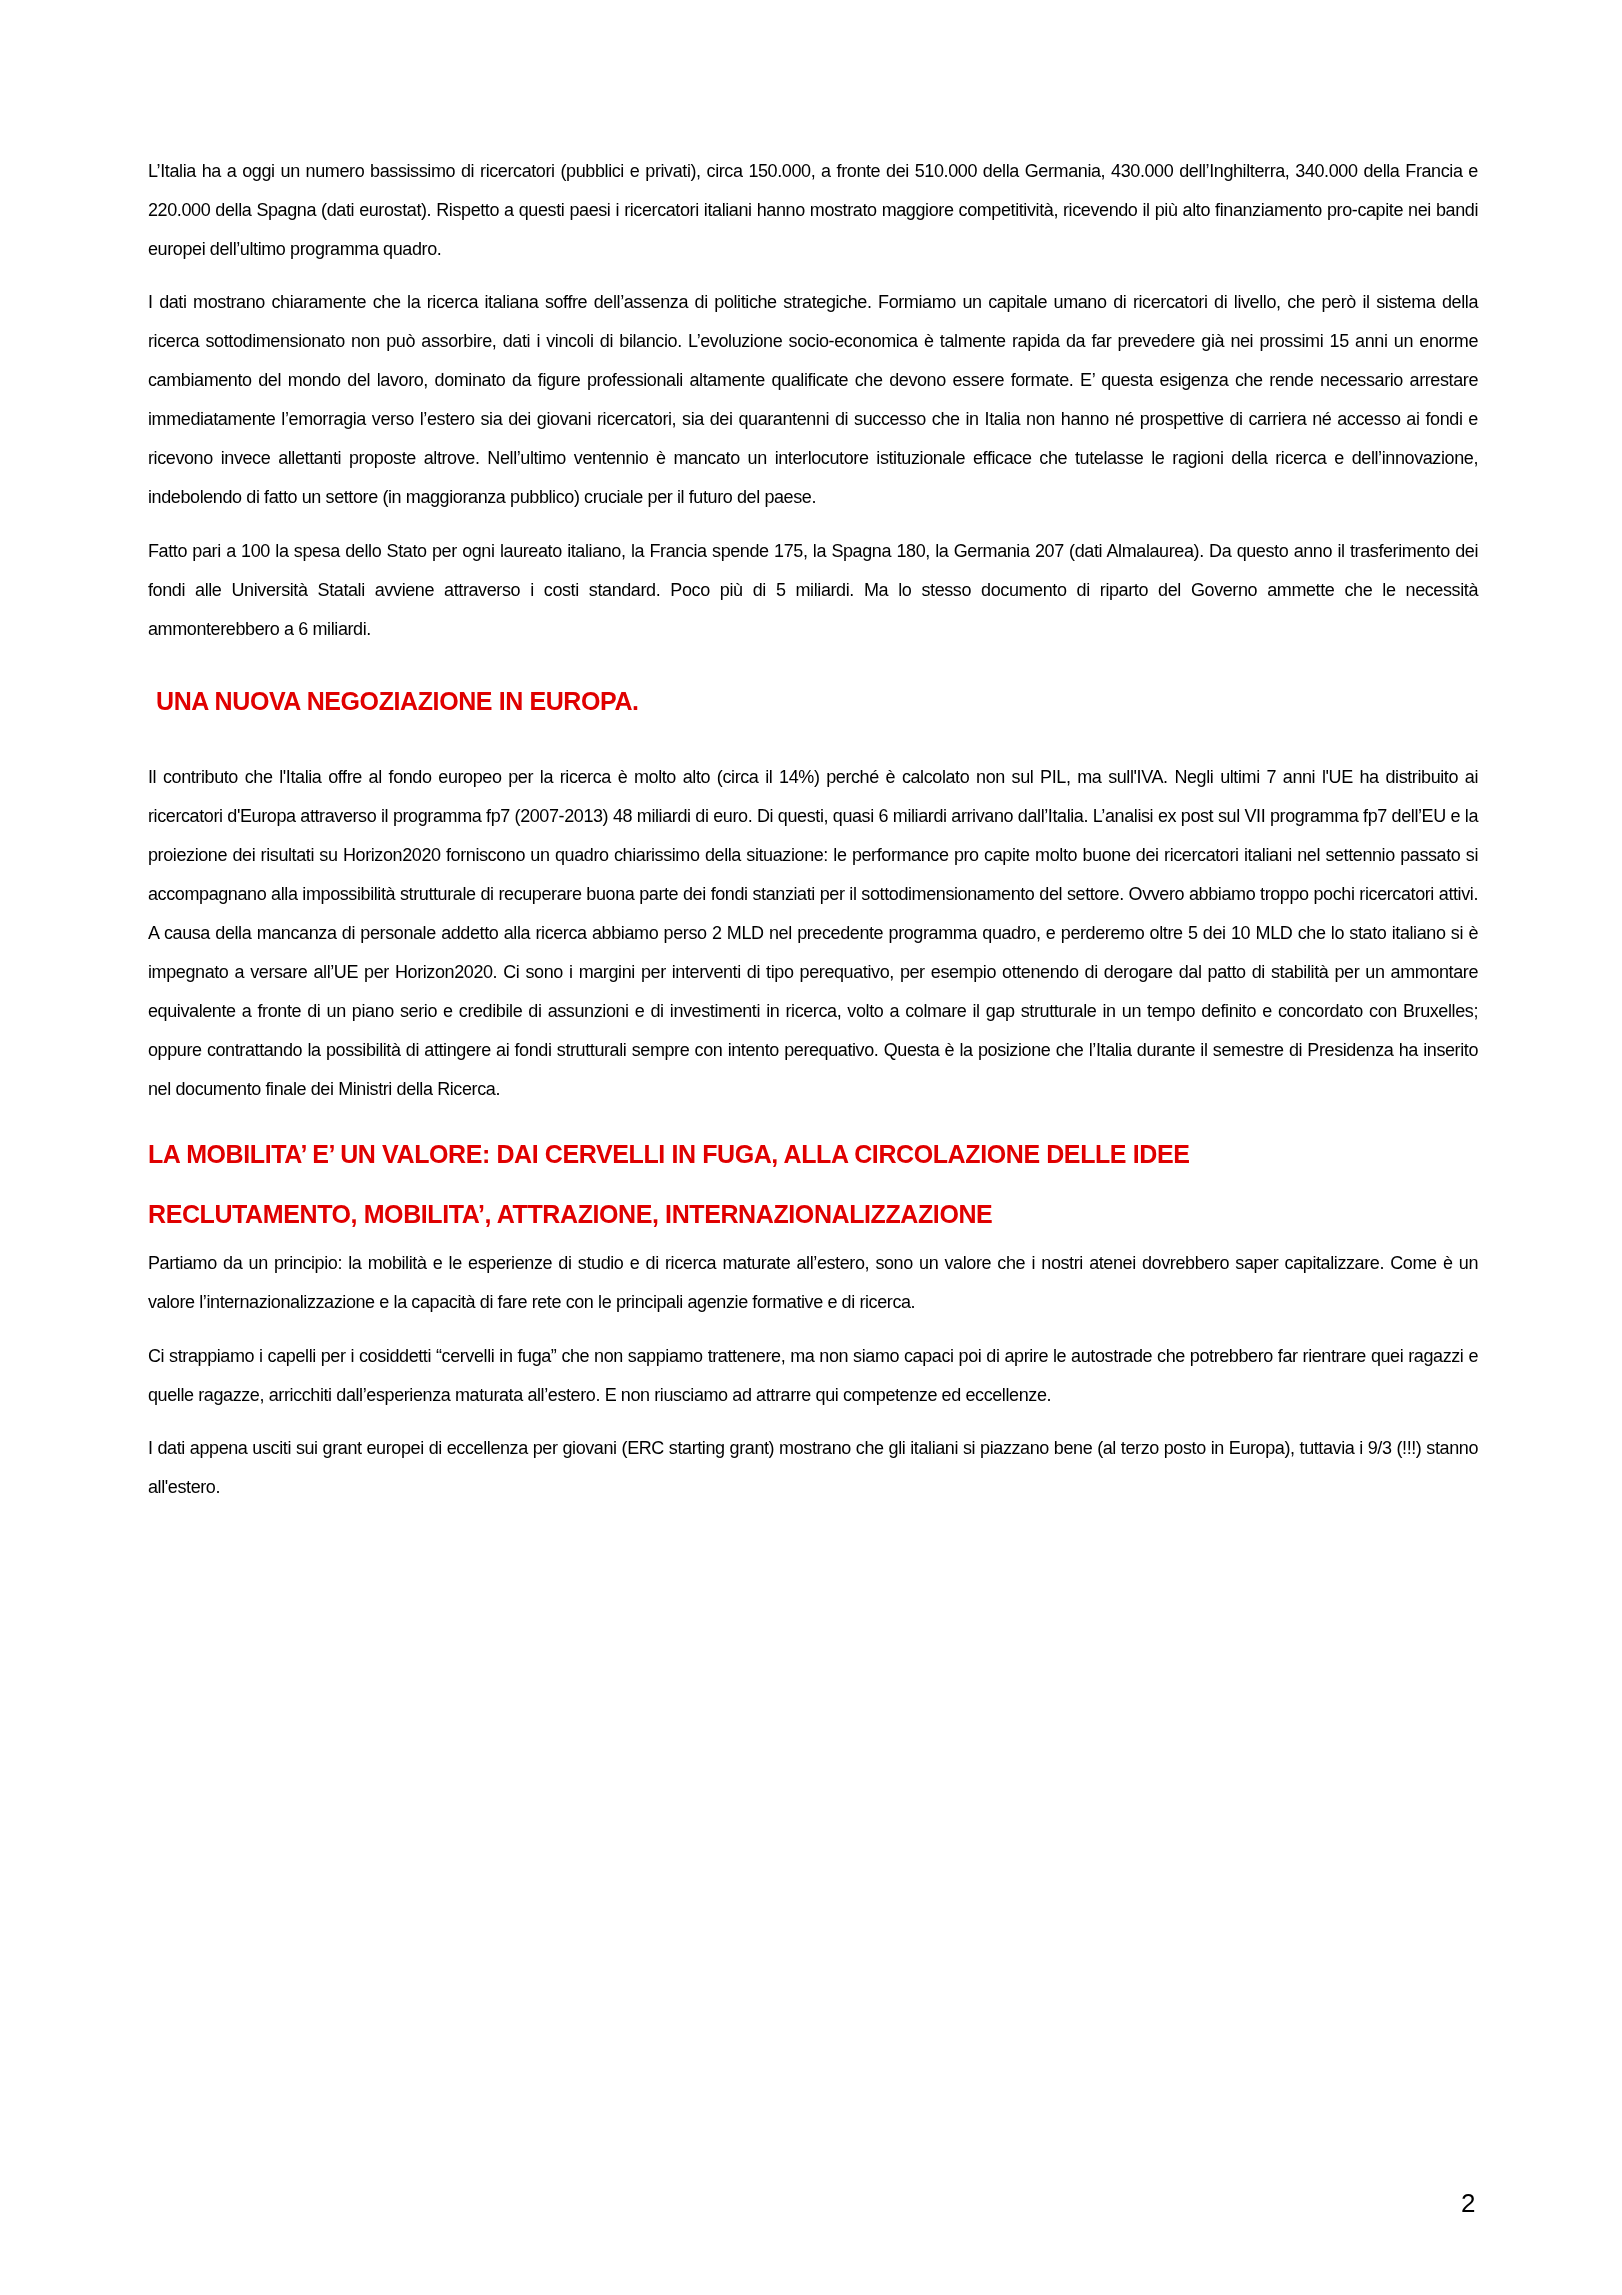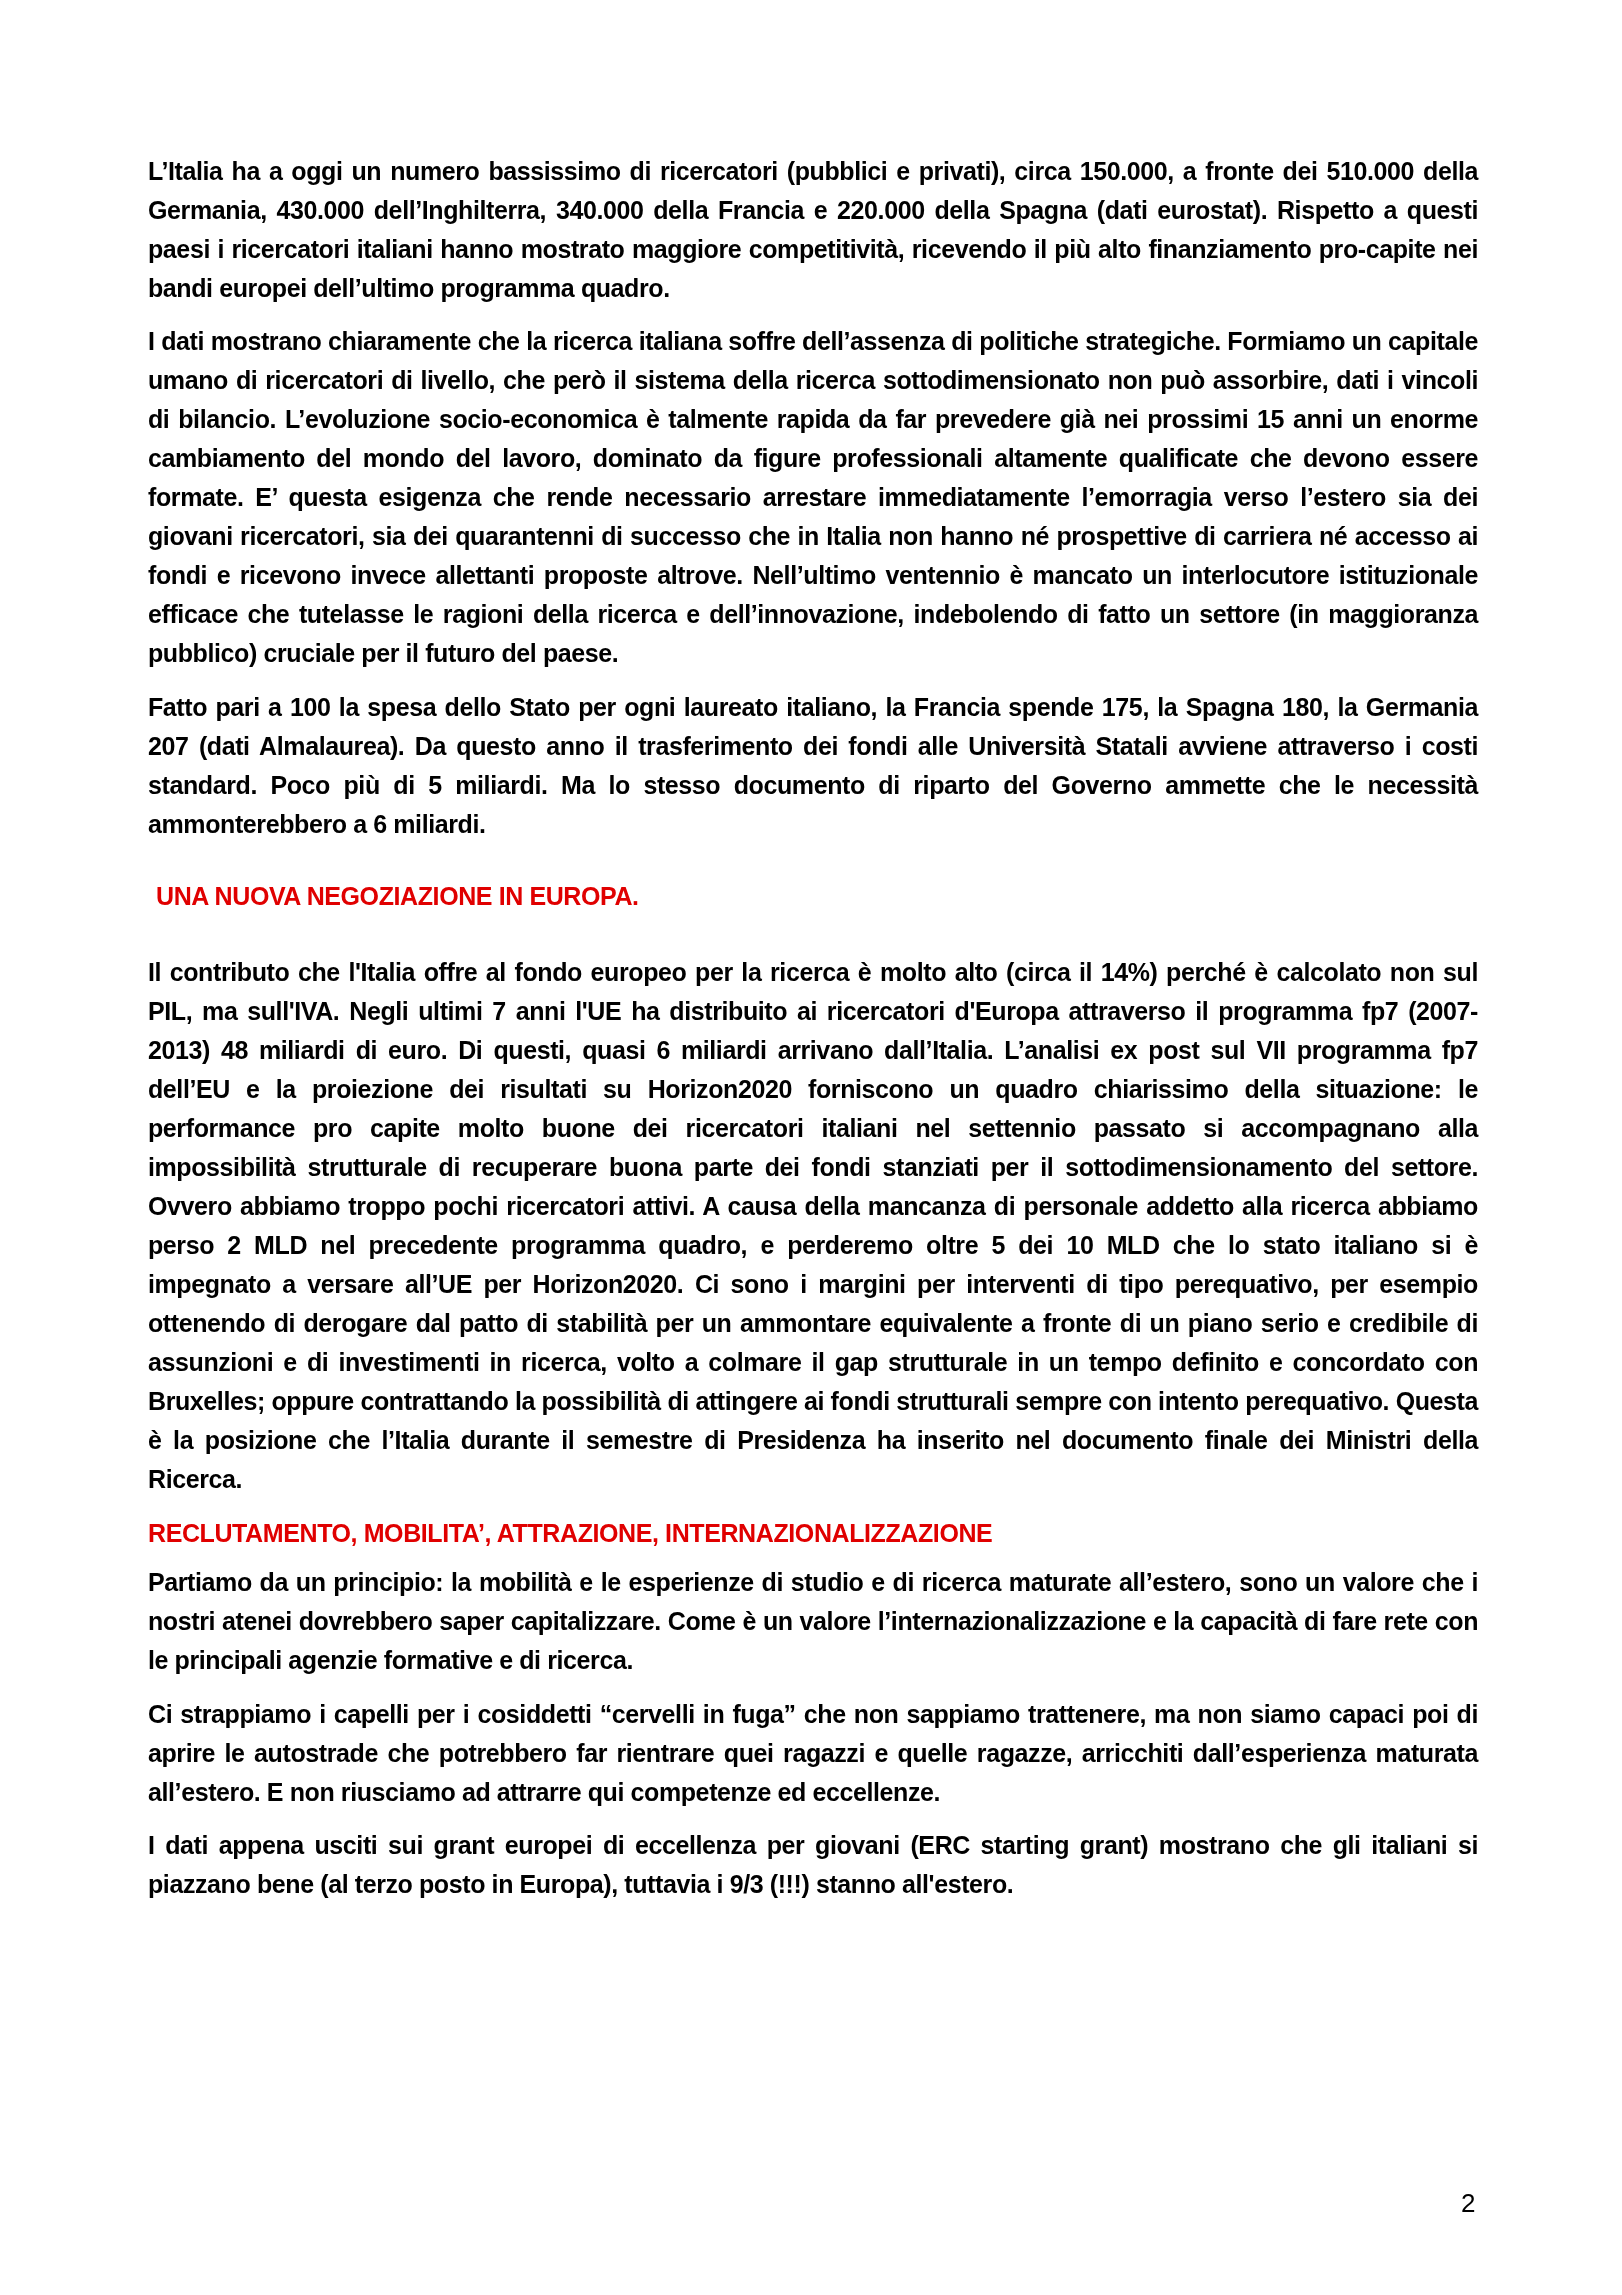--- a/index.html
+++ b/index.html
@@ -15,27 +15,26 @@
       font-family: "Liberation Sans", sans-serif;
       color: #000000;
     }
     .page {
       position: absolute;
       left: 148px;
       top: 152px;
       width: 1330px;
     }
     .para {
-      font-size: 25px;
+      font-size: 18px;
       line-height: 39px;
       text-align: justify;
       margin: 0 0 14.4px 0;
       letter-spacing: -0.4px;
       word-spacing: 0px;
-      font-weight: bold;
     }
     .heading {
       font-size: 25px;
       line-height: 39px;
       font-weight: bold;
       color: #e00000;
       margin: 0;
       letter-spacing: -0.4px;
     }
     .h-negoziazione { margin-top: 33px; margin-bottom: 37px; margin-left: 8px; }
@@ -57,20 +56,21 @@
   <p class="para">L’Italia ha a oggi un numero bassissimo di ricercatori (pubblici e privati), circa 150.000, a fronte dei 510.000 della Germania, 430.000 dell’Inghilterra, 340.000 della Francia e 220.000 della Spagna (dati eurostat). Rispetto a questi paesi i ricercatori italiani hanno mostrato maggiore competitività, ricevendo il più alto finanziamento pro-capite nei bandi europei dell’ultimo programma quadro.</p>
 
   <p class="para">I dati mostrano chiaramente che la ricerca italiana soffre dell’assenza di politiche strategiche. Formiamo un capitale umano di ricercatori di livello, che però il sistema della ricerca sottodimensionato non può assorbire, dati i vincoli di bilancio. L’evoluzione socio-economica è talmente rapida da far prevedere già nei prossimi 15 anni un enorme cambiamento del mondo del lavoro, dominato da figure professionali altamente qualificate che devono essere formate. E’ questa esigenza che rende necessario arrestare immediatamente l’emorragia verso l’estero sia dei giovani ricercatori, sia dei quarantenni di successo che in Italia non hanno né prospettive di carriera né accesso ai fondi e ricevono invece allettanti proposte altrove. Nell’ultimo ventennio è mancato un interlocutore istituzionale efficace che tutelasse le ragioni della ricerca e dell’innovazione, indebolendo di fatto un settore (in maggioranza pubblico) cruciale per il futuro del paese.</p>
 
   <p class="para">Fatto pari a 100 la spesa dello Stato per ogni laureato italiano, la Francia spende 175, la Spagna 180, la Germania 207 (dati Almalaurea). Da questo anno il trasferimento dei fondi alle Università Statali avviene attraverso i costi standard. Poco più di 5 miliardi. Ma lo stesso documento di riparto del Governo ammette che le necessità ammonterebbero a 6 miliardi.</p>
 
   <h2 class="heading h-negoziazione">UNA NUOVA NEGOZIAZIONE IN EUROPA.</h2>
 
   <p class="para">Il contributo che l'Italia offre al fondo europeo per la ricerca è molto alto (circa il 14%) perché è calcolato non sul PIL, ma sull'IVA. Negli ultimi 7 anni l'UE ha distribuito ai ricercatori d'Europa attraverso il programma fp7 (2007-2013) 48 miliardi di euro. Di questi, quasi 6 miliardi arrivano dall’Italia. L’analisi ex post sul VII programma fp7 dell’EU e la proiezione dei risultati su Horizon2020 forniscono un quadro chiarissimo della situazione: le performance pro capite molto buone dei ricercatori italiani nel settennio passato si accompagnano alla impossibilità strutturale di recuperare buona parte dei fondi stanziati per il sottodimensionamento del settore. Ovvero abbiamo troppo pochi ricercatori attivi. A causa della mancanza di personale addetto alla ricerca abbiamo perso 2 MLD nel precedente programma quadro, e perderemo oltre 5 dei 10 MLD che lo stato italiano si è impegnato a versare all’UE per Horizon2020. Ci sono i margini per interventi di tipo perequativo, per esempio ottenendo di derogare dal patto di stabilità per un ammontare equivalente a fronte di un piano serio e credibile di assunzioni e di investimenti in ricerca, volto a colmare il gap strutturale in un tempo definito e concordato con Bruxelles; oppure contrattando la possibilità di attingere ai fondi strutturali sempre con intento perequativo. Questa è la posizione che l’Italia durante il semestre di Presidenza ha inserito nel documento finale dei Ministri della Ricerca.</p>
 
+  <h2 class="heading h-mobilita">LA MOBILITA’ E’ UN VALORE: DAI CERVELLI IN FUGA, ALLA CIRCOLAZIONE DELLE IDEE</h2>
 
   <h3 class="heading h-reclutamento">RECLUTAMENTO, MOBILITA’, ATTRAZIONE, INTERNAZIONALIZZAZIONE</h3>
 
   <p class="para">Partiamo da un principio: la mobilità e le esperienze di studio e di ricerca maturate all’estero, sono un valore che i nostri atenei dovrebbero saper capitalizzare. Come è un valore l’internazionalizzazione e la capacità di fare rete con le principali agenzie formative e di ricerca.</p>
 
   <p class="para">Ci strappiamo i capelli per i cosiddetti “cervelli in fuga” che non sappiamo trattenere, ma non siamo capaci poi di aprire le autostrade che potrebbero far rientrare quei ragazzi e quelle ragazze, arricchiti dall’esperienza maturata all’estero. E non riusciamo ad attrarre qui competenze ed eccellenze.</p>
 
   <p class="para">I dati appena usciti sui grant europei di eccellenza per giovani (ERC starting grant) mostrano che gli italiani si piazzano bene (al terzo posto in Europa), tuttavia i 9/3 (!!!) stanno all'estero.</p>
 
 </div>

